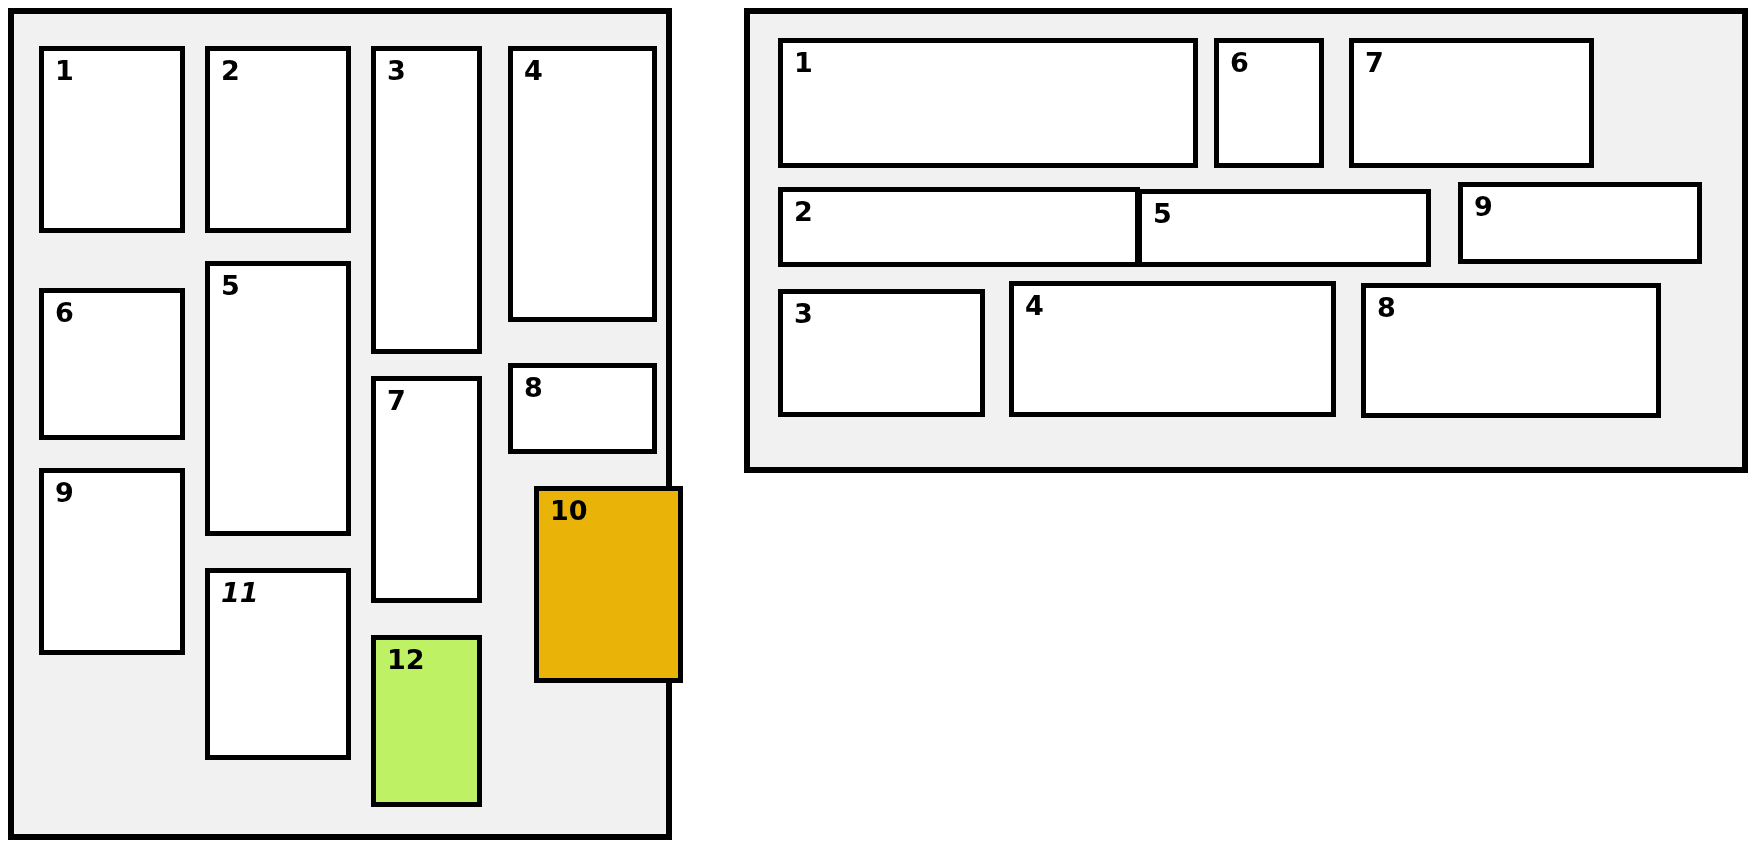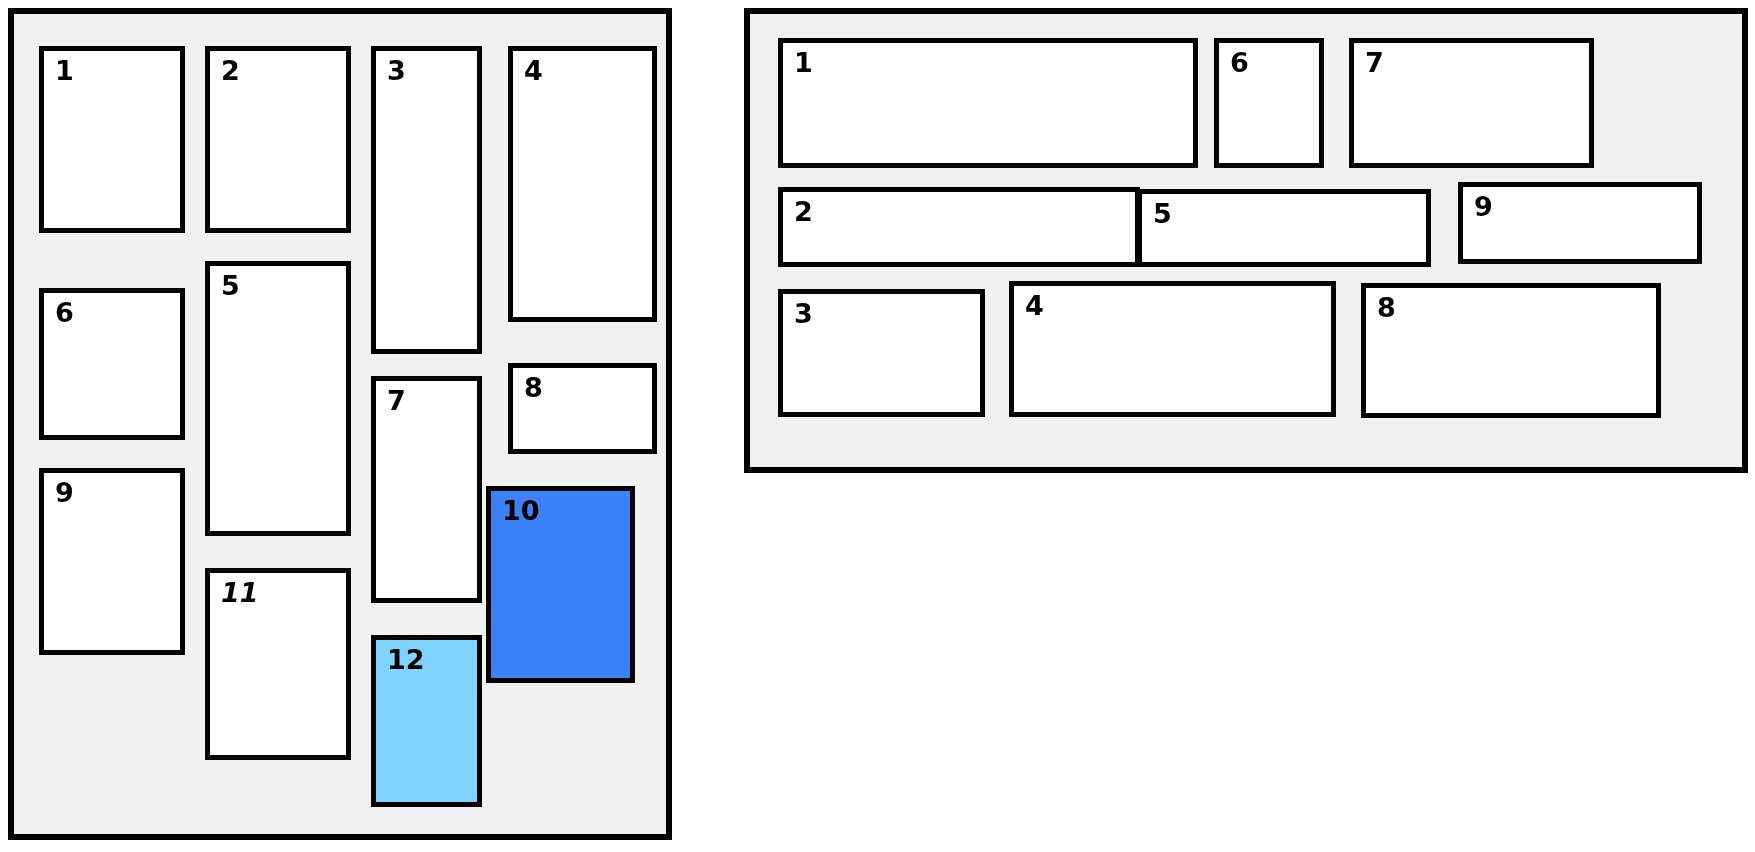--- a/index.html
+++ b/index.html
@@ -69,27 +69,27 @@
       </div>
       <div class="region" style="left: 357px; top: 362px; width: 111px; height: 227px; background: rgb(255, 255, 255); border-color: rgb(0, 0, 0);">
         <span class="region-label">7</span>
       </div>
       <div class="region" style="left: 494px; top: 349px; width: 149px; height: 91px; background: rgb(255, 255, 255); border-color: rgb(0, 0, 0);">
         <span class="region-label">8</span>
       </div>
       <div class="region" style="left: 25px; top: 454px; width: 146px; height: 187px; background: rgb(255, 255, 255); border-color: rgb(0, 0, 0);">
         <span class="region-label">9</span>
       </div>
-      <div class="region" style="left: 472px; top: 472px; width: 149px; height: 197px; background: #3b82f6; border-color: rgb(0, 0, 0);">
+      <div class="region" style="left: 520px; top: 472px; width: 149px; height: 197px; background: #eab308; border-color: rgb(0, 0, 0);">
         <span class="region-label">10</span>
       </div>
       <div class="region" style="left: 191px; top: 554px; width: 146px; height: 192px; background: rgb(255, 255, 255); border-color: rgb(0, 0, 0); font-style: italic;">
         <span class="region-label">11</span>
       </div>
-      <div class="region" style="left: 357px; top: 621px; width: 111px; height: 172px; background: #7dd3fc; border-color: rgb(0, 0, 0); padding-left: 8px;">
+      <div class="region" style="left: 357px; top: 621px; width: 111px; height: 172px; background: #bef264; border-color: rgb(0, 0, 0); padding-left: 8px;">
         <span class="region-label">12</span>
       </div>
     </div>
     <div class="panel" style="left: 744px; top: 8px; width: 1004px; height: 465px; background: rgb(241, 241, 241); border-color: rgb(0, 0, 0);">
       <div class="region" style="left: 28px; top: 24px; width: 420px; height: 130px; background: rgb(255, 255, 255); border-color: rgb(0, 0, 0);">
         <span class="region-label">1</span>
       </div>
       <div class="region" style="left: 28px; top: 173px; width: 362px; height: 80px; background: rgb(255, 255, 255); border-color: rgb(0, 0, 0);">
         <span class="region-label">2</span>
       </div>

